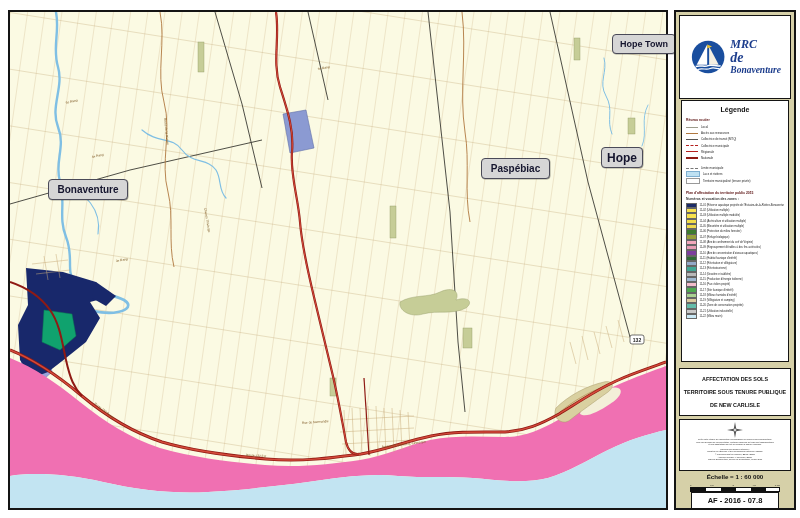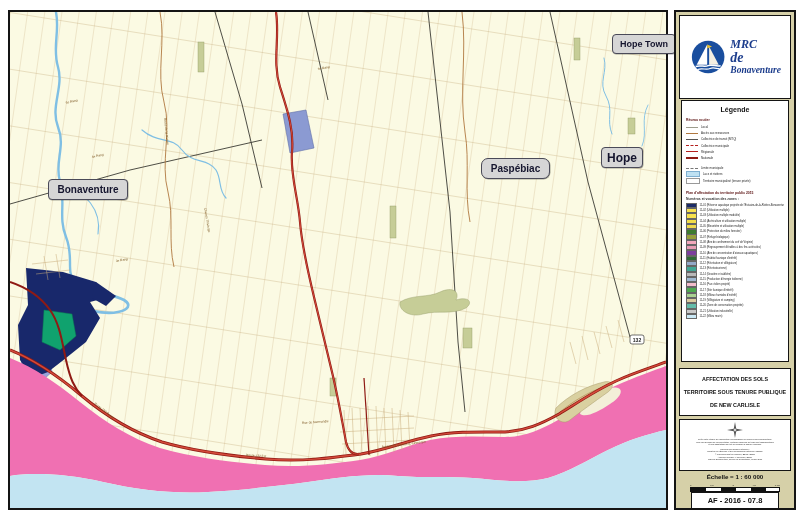--- a/index.html
+++ b/index.html
@@ -8,21 +8,21 @@
   
   .map-area{position:absolute;left:8px;top:10px;width:660px;height:500px;
             border:2px solid #141414;box-sizing:border-box;background:#FBFAE3;}
   .map-area svg{position:absolute;left:0;top:0;}
   .town{position:absolute;display:flex;align-items:center;justify-content:center;
         background:#D6D6D6;border:1.6px solid #4A4A58;border-radius:4px;
         color:#15152E;font-weight:bold;box-shadow:0.5px 0.5px 0 rgba(0,0,0,.35);}
   .town-se{left:168px;top:80px;width:84px;height:19px;font-size:10px;}
   .town-bon{left:38px;top:167px;width:78px;height:19px;font-size:10px;}
   .town-nc{left:332px;top:239px;width:90px;height:25px;font-size:12.5px;}
-  .town-pas{left:471px;top:146px;width:67px;height:19px;font-size:10px;border-radius:7px;}
+  .town-pas{left:471px;top:146px;width:67px;height:19px;font-size:10px;}
   .town-hope{left:591px;top:135px;width:40px;height:19px;font-size:12px;}
   .town-ht{left:602px;top:22px;width:62px;height:18px;font-size:9px;}
   
   .panel{position:absolute;left:674px;top:10px;width:122px;height:500px;
          background:#D6D0A8;border:2px solid #141414;box-sizing:border-box;}
   .pbox{position:absolute;background:#fff;border:1px solid #141414;box-sizing:border-box;}
   .logo-box{left:3px;top:3px;width:112px;height:84px;display:flex;align-items:center;padding:9px;}
   .logo-text{font-family:"Liberation Serif",serif;font-style:italic;font-weight:bold;
              color:#1B3C8C;line-height:1.05;margin-left:3px;}
   .logo-text .l1{font-size:12px;}

